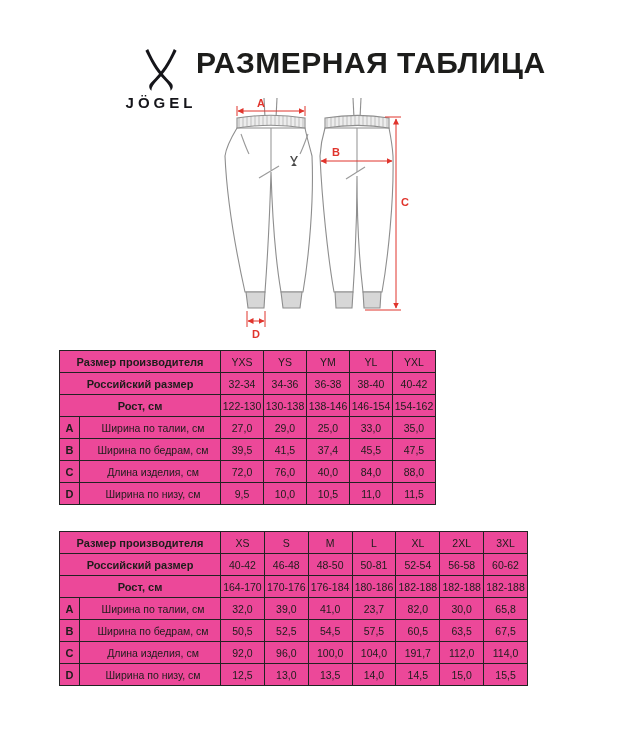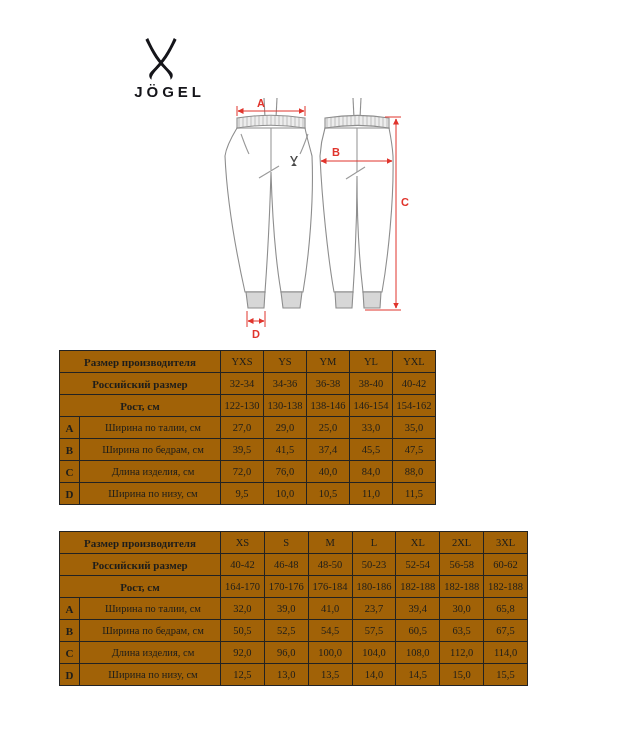--- a/index.html
+++ b/index.html
@@ -1,31 +1,31 @@
 <!DOCTYPE html>
 <html><head>
 <meta charset="utf-8">
 <style>
   html,body{margin:0;padding:0;background:#ffffff;}
   #page{position:relative;width:624px;height:750px;background:#ffffff;overflow:hidden;
         font-family:"Liberation Sans",sans-serif;color:#1d1d1b;}
 
   
-  .logo{position:absolute;left:117px;top:37px;width:88px;text-align:right;}
+  .logo{position:absolute;left:117px;top:48px;width:88px;text-align:center;}
   .logo svg{display:block;margin:0 auto;}
   .brand{display:block;margin-top:2px;font-size:15px;font-weight:bold;letter-spacing:4px;color:#15151a;}
   .title{position:absolute;left:196px;top:46px;font-size:30px;font-weight:bold;
          letter-spacing:.5px;white-space:nowrap;color:#1d1d1b;}
 
   
   .diagram{position:absolute;left:213px;top:96px;}
 
   
   .size-table{position:absolute;left:59px;border-collapse:collapse;table-layout:fixed;
-              background:#a16207;color:#1d1d1b;font-family:Liberation Serif, serif;}
+              background:#ec4899;color:#1d1d1b;}
   .t1{top:350px;width:377px;}
   .t2{top:531px;width:469px;}
   .size-table col.c-letter{width:20px;}
   .size-table col.c-label{width:141px;}
   .size-table th,.size-table td{border:1.5px solid #222222;height:21px;padding:0 1px;
               text-align:center;vertical-align:middle;overflow:hidden;}
   .size-table th.rlabel{font-size:11px;font-weight:bold;}
   .size-table th.letter{font-size:11px;font-weight:bold;}
   .size-table td.mlabel{font-size:10.5px;text-align:center;padding-left:7px;}
   .size-table td.val{font-size:10.5px;font-weight:normal;}
@@ -38,20 +38,21 @@
 <div id="page">
 
   <div class="logo">
     <svg width="38" height="44" viewBox="0 0 40 48">
       <path d="M6,1 C12,15 19,26 31,38 C33.5,40.5 33.5,44 30.5,46.5 C30.5,42.5 28,39 23.5,34.5 C13.5,24.5 8,13 3,3 Z" fill="#15151a"></path>
       <path d="M34,1 C28,15 21,26 9,38 C6.5,40.5 6.5,44 9.5,46.5 C9.5,42.5 12,39 16.5,34.5 C26.5,24.5 32,13 37,3 Z" fill="#15151a"></path>
     </svg>
     <span class="brand">JÖGEL</span>
   </div>
 
+  <div class="title">РАЗМЕРНАЯ ТАБЛИЦА</div>
 
   <svg class="diagram" width="210" height="246" viewBox="0 0 210 246">
     <defs>
       <marker id="arr" markerWidth="7" markerHeight="7" refX="5.5" refY="3" orient="auto-start-reverse">
         <path d="M0,0 L6,3 L0,6 Z" fill="#e0342c"></path>
       </marker>
       <pattern id="elastic" width="4" height="12" patternUnits="userSpaceOnUse">
         <rect width="4" height="12" fill="#ededed"></rect>
         <line x1="2" y1="0" x2="2" y2="12" stroke="#bdbdbd" stroke-width="1"></line>
       </pattern>
@@ -199,21 +200,21 @@
           <td class="val">L</td>
           <td class="val">XL</td>
           <td class="val">2XL</td>
           <td class="val">3XL</td>
         </tr>
         <tr>
           <th class="rlabel" colspan="2">Российский размер</th>
           <td class="val">40-42</td>
           <td class="val">46-48</td>
           <td class="val">48-50</td>
-          <td class="val">50-23</td>
+          <td class="val">50-81</td>
           <td class="val">52-54</td>
           <td class="val">56-58</td>
           <td class="val">60-62</td>
         </tr>
         <tr>
           <th class="rlabel" colspan="2">Рост, см</th>
           <td class="val">164-170</td>
           <td class="val">170-176</td>
           <td class="val">176-184</td>
           <td class="val">180-186</td>
@@ -221,21 +222,21 @@
           <td class="val">182-188</td>
           <td class="val">182-188</td>
         </tr>
         <tr>
           <th class="letter">A</th>
           <td class="mlabel">Ширина по талии, см</td>
           <td class="val">32,0</td>
           <td class="val">39,0</td>
           <td class="val">41,0</td>
           <td class="val">23,7</td>
-          <td class="val">39,4</td>
+          <td class="val">82,0</td>
           <td class="val">30,0</td>
           <td class="val">65,8</td>
         </tr>
         <tr>
           <th class="letter">B</th>
           <td class="mlabel">Ширина по бедрам, см</td>
           <td class="val">50,5</td>
           <td class="val">52,5</td>
           <td class="val">54,5</td>
           <td class="val">57,5</td>
@@ -243,21 +244,21 @@
           <td class="val">63,5</td>
           <td class="val">67,5</td>
         </tr>
         <tr>
           <th class="letter">C</th>
           <td class="mlabel">Длина изделия, см</td>
           <td class="val">92,0</td>
           <td class="val">96,0</td>
           <td class="val">100,0</td>
           <td class="val">104,0</td>
-          <td class="val">108,0</td>
+          <td class="val">191,7</td>
           <td class="val">112,0</td>
           <td class="val">114,0</td>
         </tr>
         <tr>
           <th class="letter">D</th>
           <td class="mlabel">Ширина по низу, см</td>
           <td class="val">12,5</td>
           <td class="val">13,0</td>
           <td class="val">13,5</td>
           <td class="val">14,0</td>

